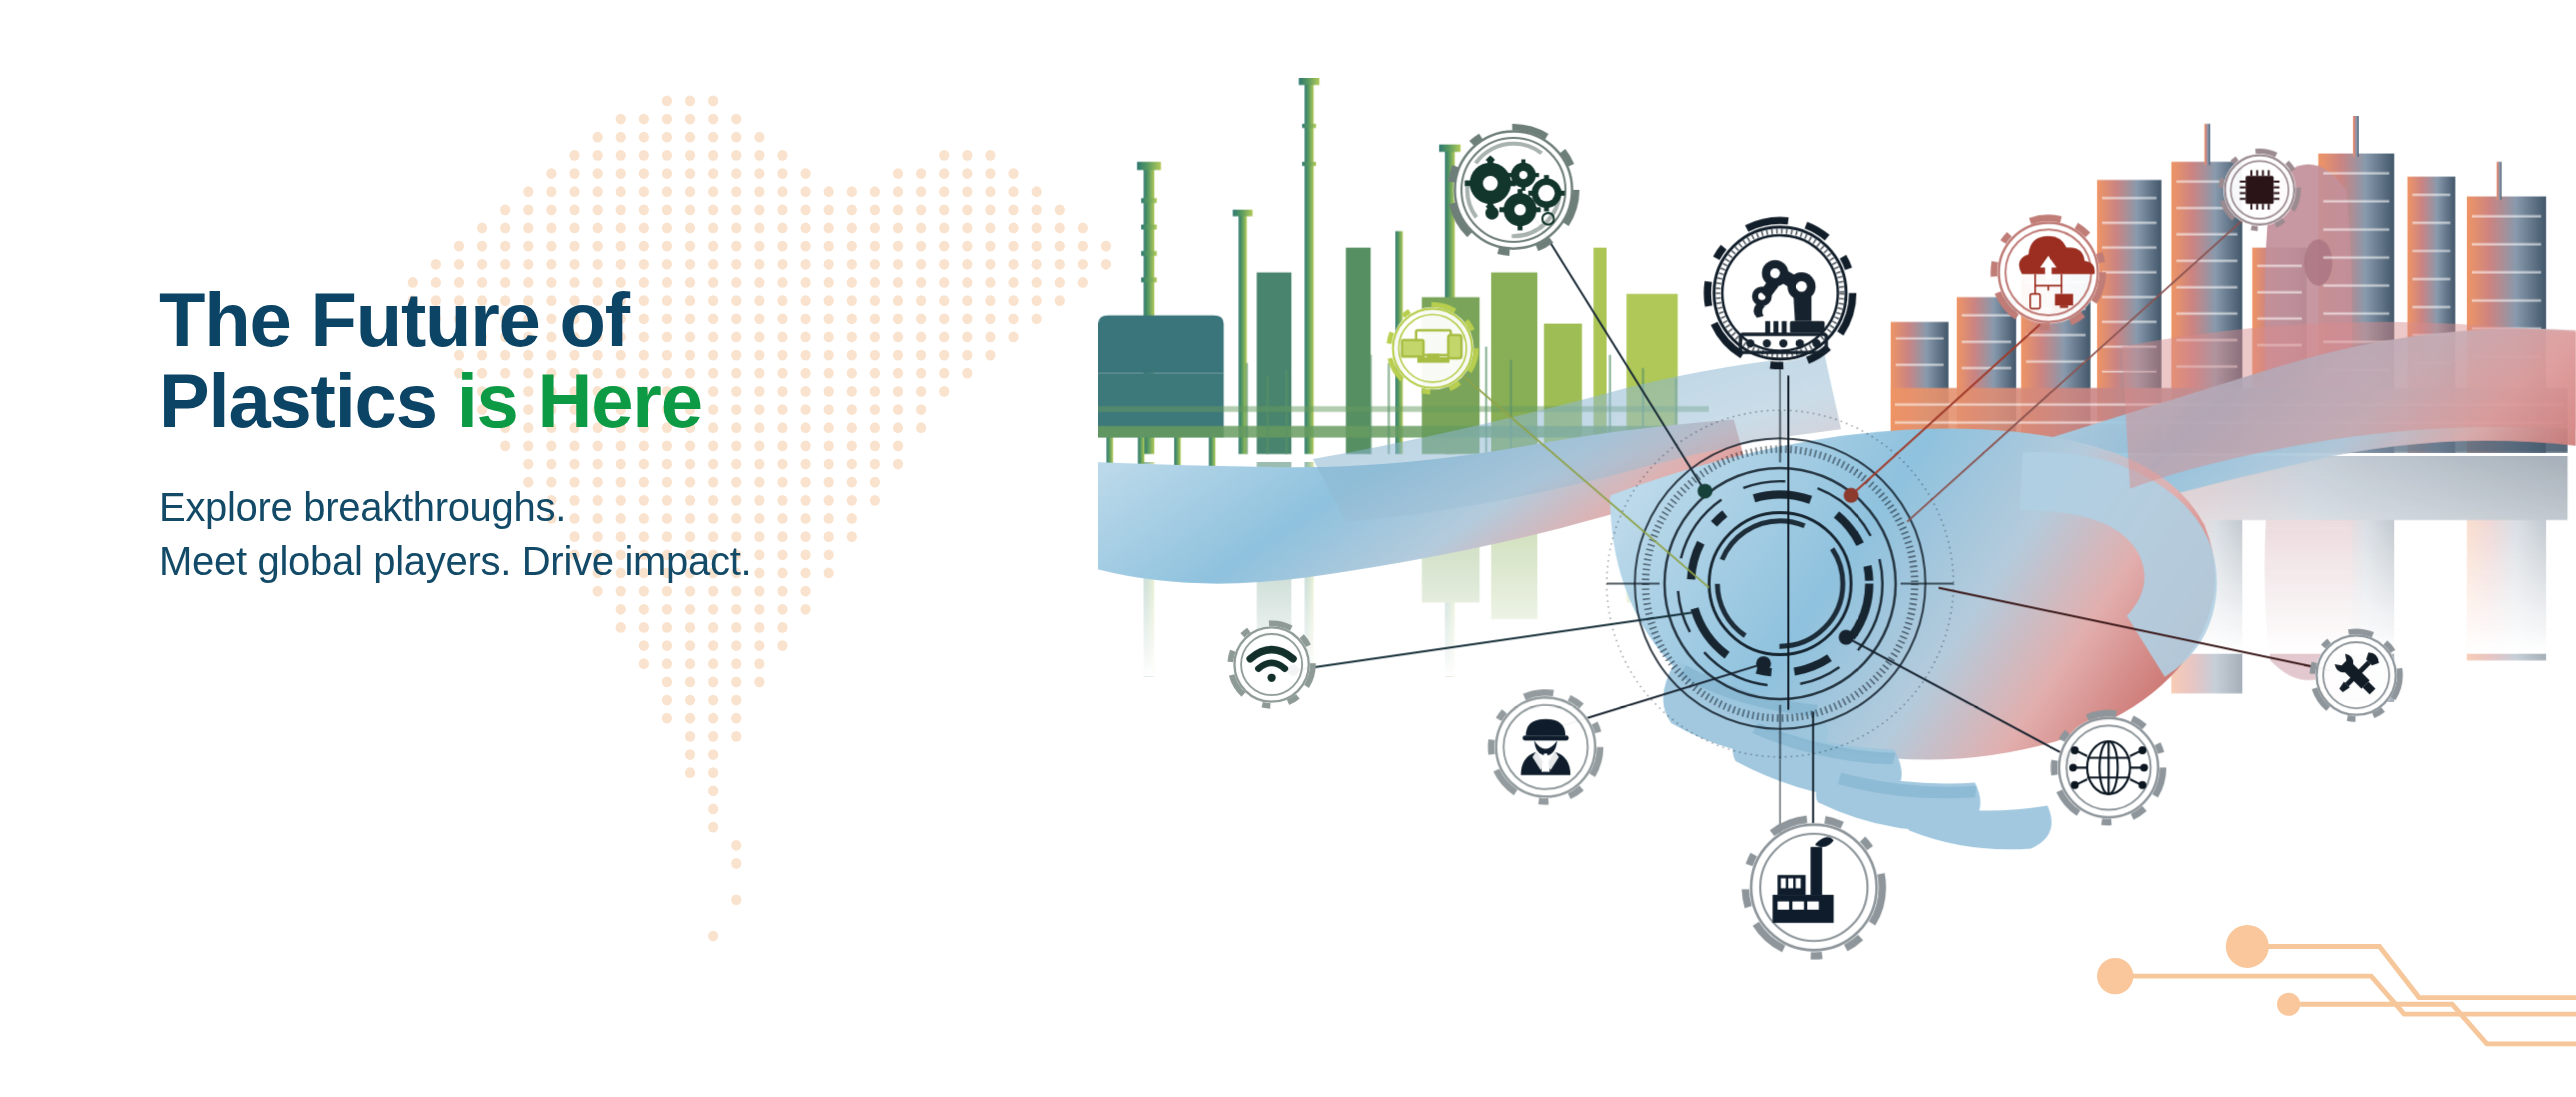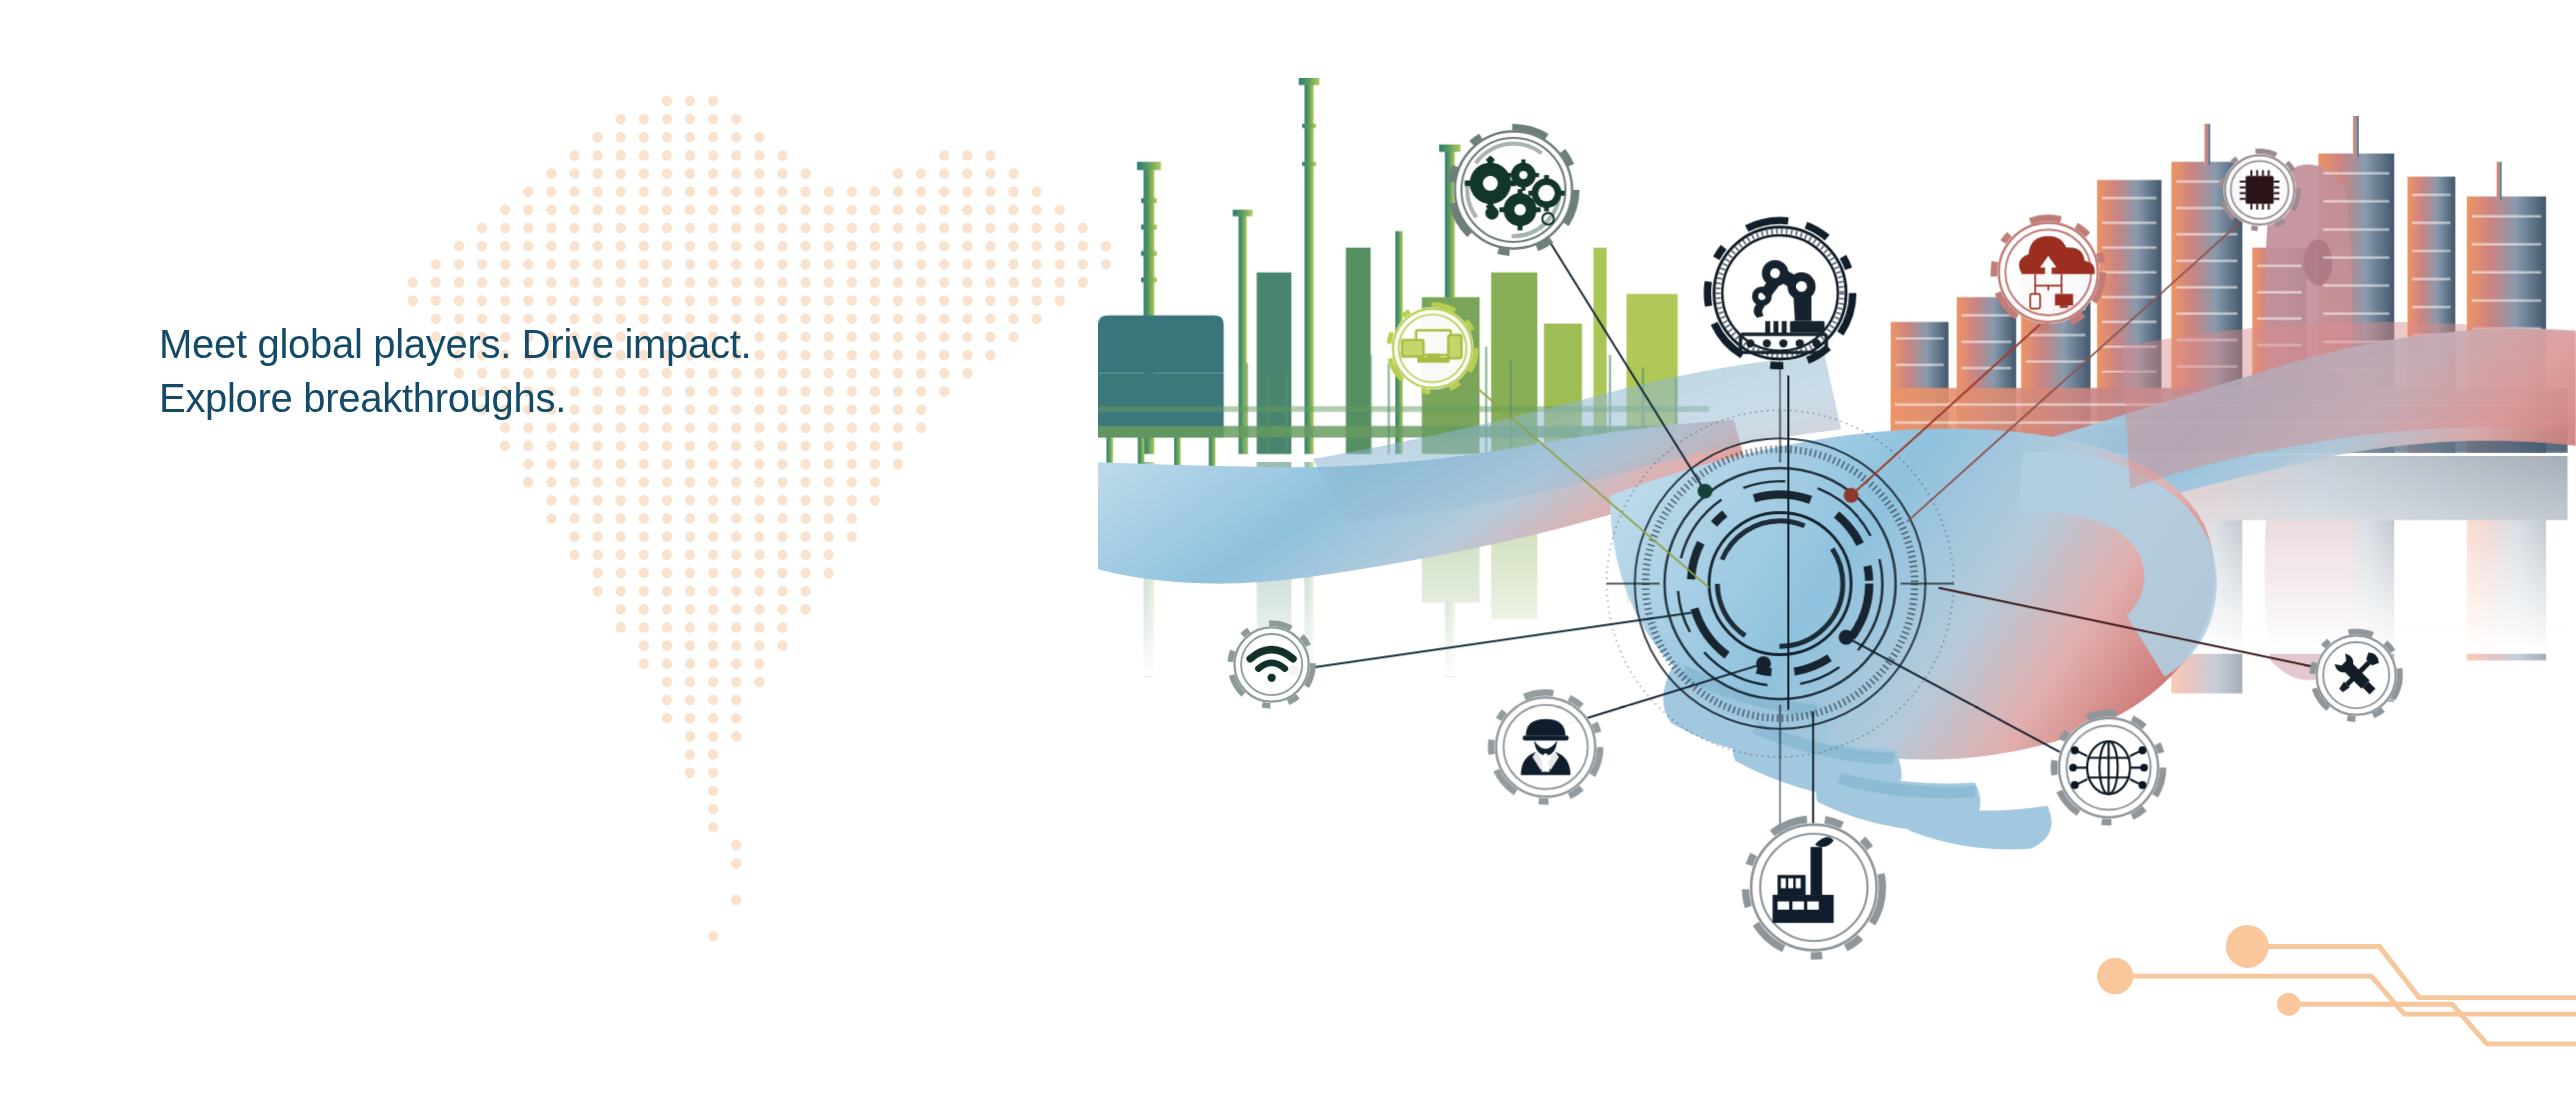--- a/index.html
+++ b/index.html
@@ -622,23 +622,27 @@
           <ellipse cx="434" cy="892" rx="6.2" ry="6.510000000000001"></ellipse>
           <ellipse cx="462" cy="914" rx="6.2" ry="6.510000000000001"></ellipse>
           <ellipse cx="462" cy="936" rx="6.2" ry="6.510000000000001"></ellipse>
           <ellipse cx="462" cy="980" rx="6.2" ry="6.510000000000001"></ellipse>
           <ellipse cx="434" cy="1024" rx="6.2" ry="6.510000000000001"></ellipse>
         </g>
     </svg>
   </div>
 
   <div class="text-block">
+    <h1 class="headline">
+      <span class="l1">The Future of</span>
+      <span class="l2"><span class="navy">Plastics</span> <span class="green">is Here</span></span>
+    </h1>
     <p class="subhead">
+      <span>Explore breakthroughs.</span>
       <span>Meet global players. Drive impact.</span>
-      <span>Explore breakthroughs.</span>
     </p>
   </div>
 
   <div class="art">
     <svg viewBox="0 0 1790 1329" aria-hidden="true">
       <defs>
         <linearGradient id="gRef" x1="0" y1="0" x2="1" y2="0">
           <stop offset="0" stop-color="#1F6F66"></stop>
             <stop offset="0.45" stop-color="#4E9455"></stop>
             <stop offset="1" stop-color="#AFC74E"></stop>

